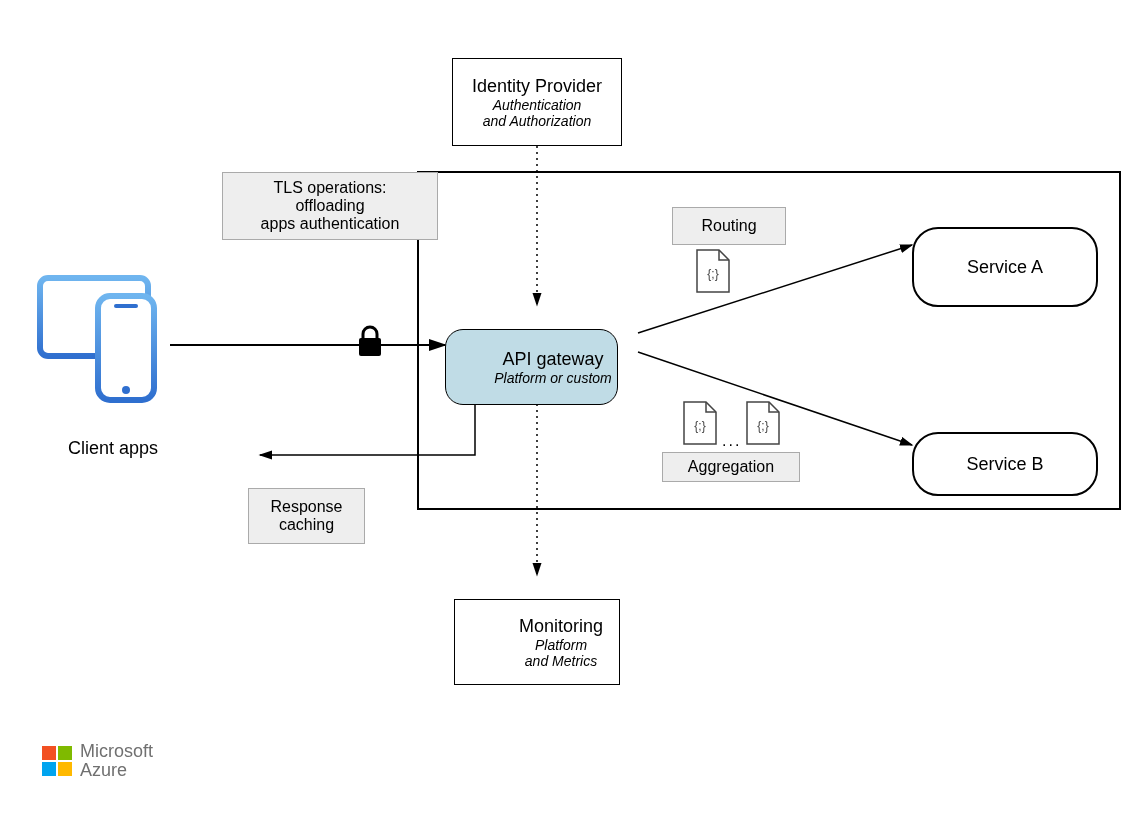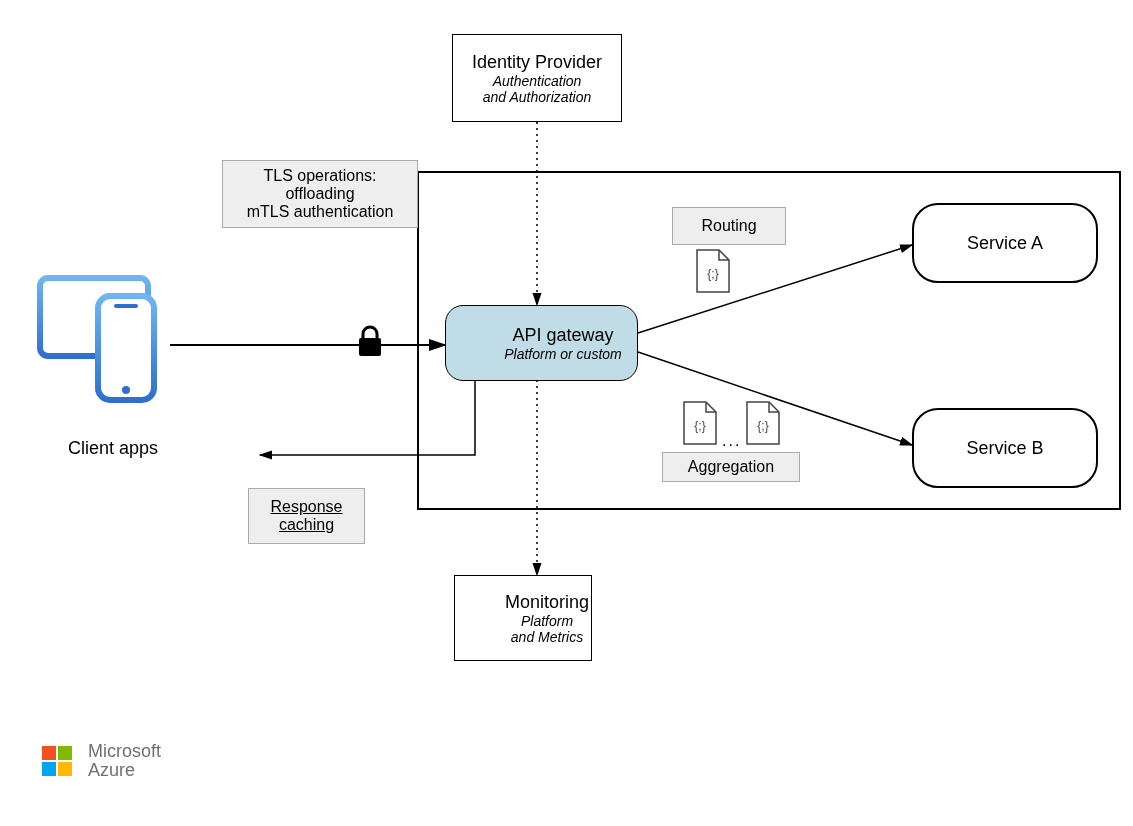--- a/index.html
+++ b/index.html
@@ -11,20 +11,21 @@
       background: #fff;
     }
     .box {
       position: absolute;
       border: 1px solid #000;
       background: #fff;
       display: flex;
       flex-direction: column;
       justify-content: center;
       text-align: center;
+      margin-top: 24px;
     }
     .label-box {
       position: absolute;
       border: 1px solid #aaa;
       background: #eee;
       display: flex;
       flex-direction: column;
       align-items: center;
       justify-content: center;
       text-align: center;
@@ -49,21 +50,21 @@
     }
     .client-label {
       position: absolute;
       font-size: 18px;
       text-align: center;
     }
     .brand {
       position: absolute;
       display: flex;
       align-items: center;
-      gap: 16px;
+      gap: 8px;
       color: #707070;
     }
     .brand .tiles {
       display: grid;
       grid-template-columns: 14px 14px;
       grid-template-rows: 14px 14px;
       gap: 2px;
     }
     .brand .t { width: 14px; height: 14px; }
     .brand-text { line-height: 1.05; font-size: 18px; }
@@ -136,55 +137,55 @@
     <text x="16" y="28" text-anchor="middle" font-size="12" fill="#444">{;}</text>
   </g>
 </svg>
 
 <div class="box" style="left:452px; top:34px; width:170px; height:88px;">
   <div class="title">Identity Provider</div>
   <div class="sub">Authentication</div>
   <div class="sub">and Authorization</div>
 </div>
 
-<div class="label-box" style="left:222px; top:160px; width:196px; height:68px;">
+<div class="label-box" style="left:222px; top:172px; width:216px; height:68px;">
   <div>TLS operations:</div>
   <div>offloading</div>
-  <div>mTLS authentication</div>
-</div>
-
-<div class="box gateway" style="left:445px; top:305px; width:193px; height:76px;padding-left:43px;">
+  <div>apps authentication</div>
+</div>
+
+<div class="box gateway" style="left:445px; top:305px; width:173px; height:76px;padding-left:43px;">
   <div class="title">API gateway</div>
   <div class="sub">Platform or custom</div>
 </div>
 
 <div class="label-box" style="left:672px; top:207px; width:114px; height:38px;">
   <div>Routing</div>
 </div>
 
 <div class="label-box" style="left:662px; top:452px; width:138px; height:30px;">
   <div>Aggregation</div>
 </div>
 
 <div class="dots" style="left:722px; top:432px;">...</div>
 
 <div class="box service" style="left:912px; top:203px; width:186px; height:80px;">
   <div>Service A</div>
 </div>
 
-<div class="box service" style="left:912px; top:408px; width:186px; height:80px;">
+<div class="box service" style="left:912px; top:408px; width:186px; height:64px;">
   <div>Service B</div>
 </div>
 
-<div class="label-box" style="left:248px; top:488px; width:117px; height:56px;text-decoration:underline;">
+<div class="label-box" style="left:248px; top:488px; width:117px; height:56px;">
   <div>Response</div>
   <div>caching</div>
 </div>
 
-<div class="box" style="left:454px; top:575px; width:138px; height:86px;padding-left:48px;">
+<div class="box" style="left:454px; top:575px; width:166px; height:86px;padding-left:48px;">
   <div class="title">Monitoring</div>
   <div class="sub">Platform</div>
   <div class="sub">and Metrics</div>
 </div>
 
 <div class="client-label" style="left:58px; top:412px; width:110px;margin-top:26px;">Client apps</div>
 
 <div class="brand" style="left:42px; top:742px;">
   <div class="tiles">
     <div class="t" style="background:#f25022"></div>

